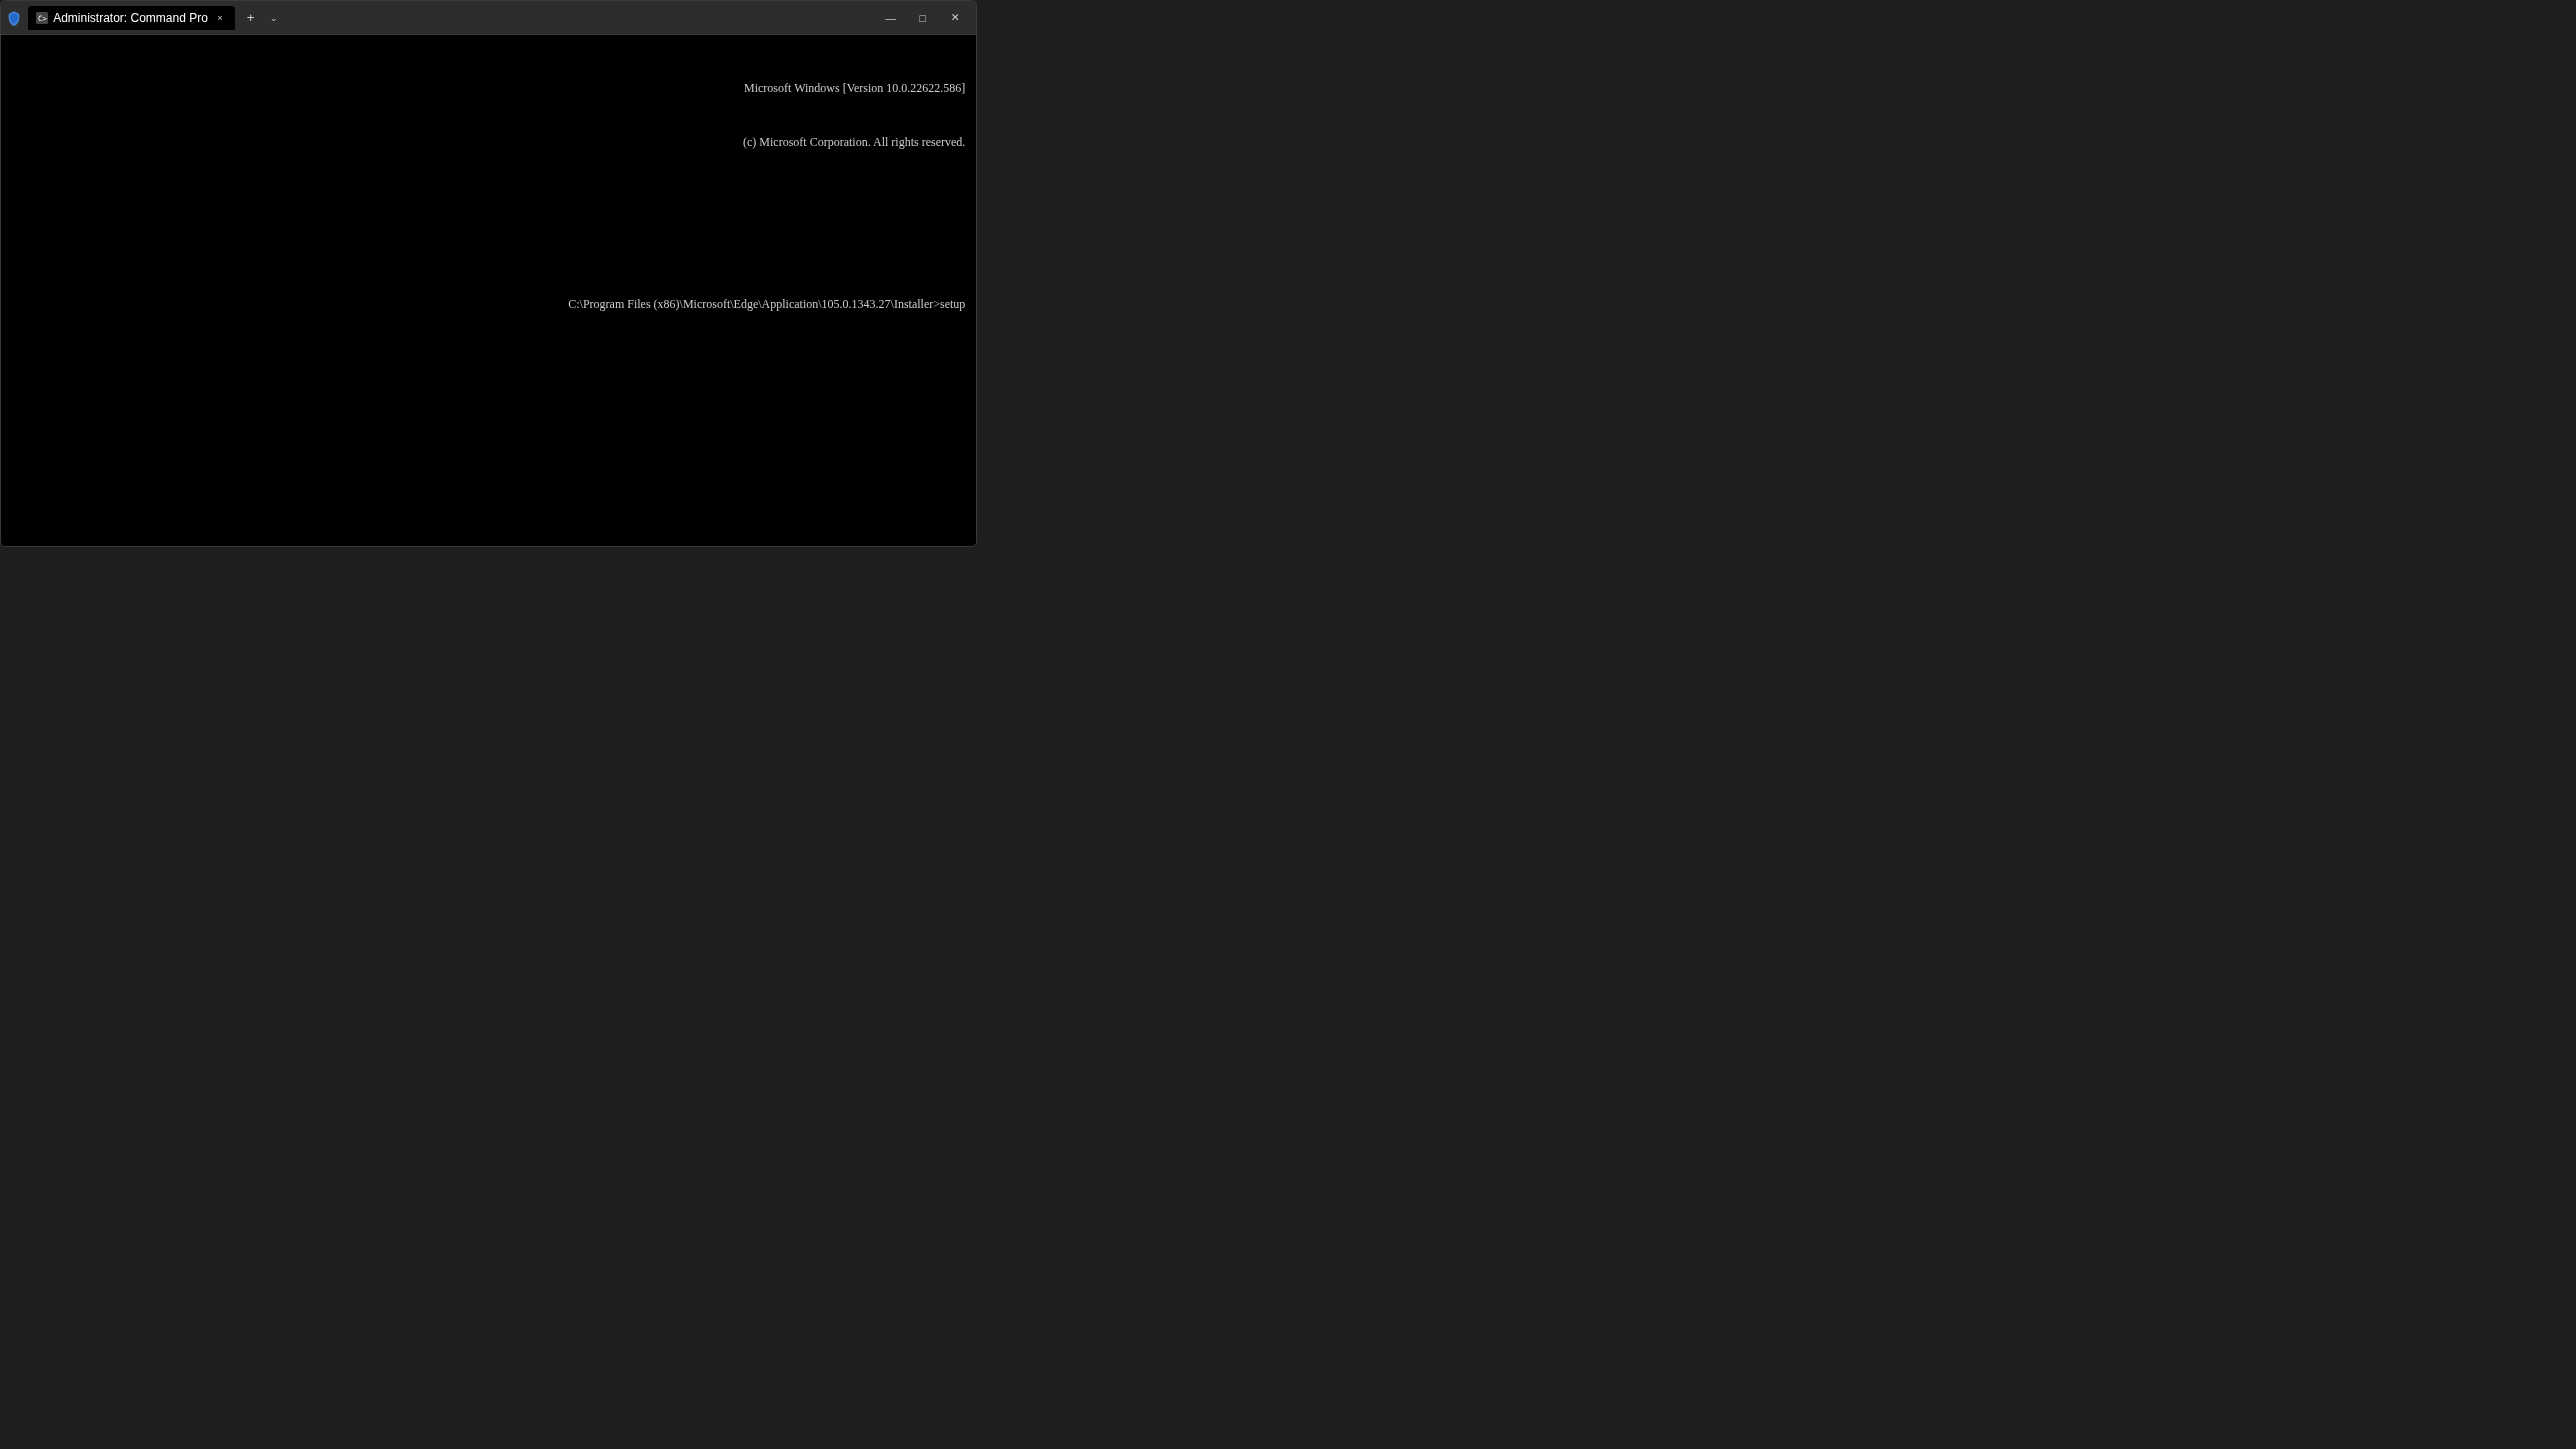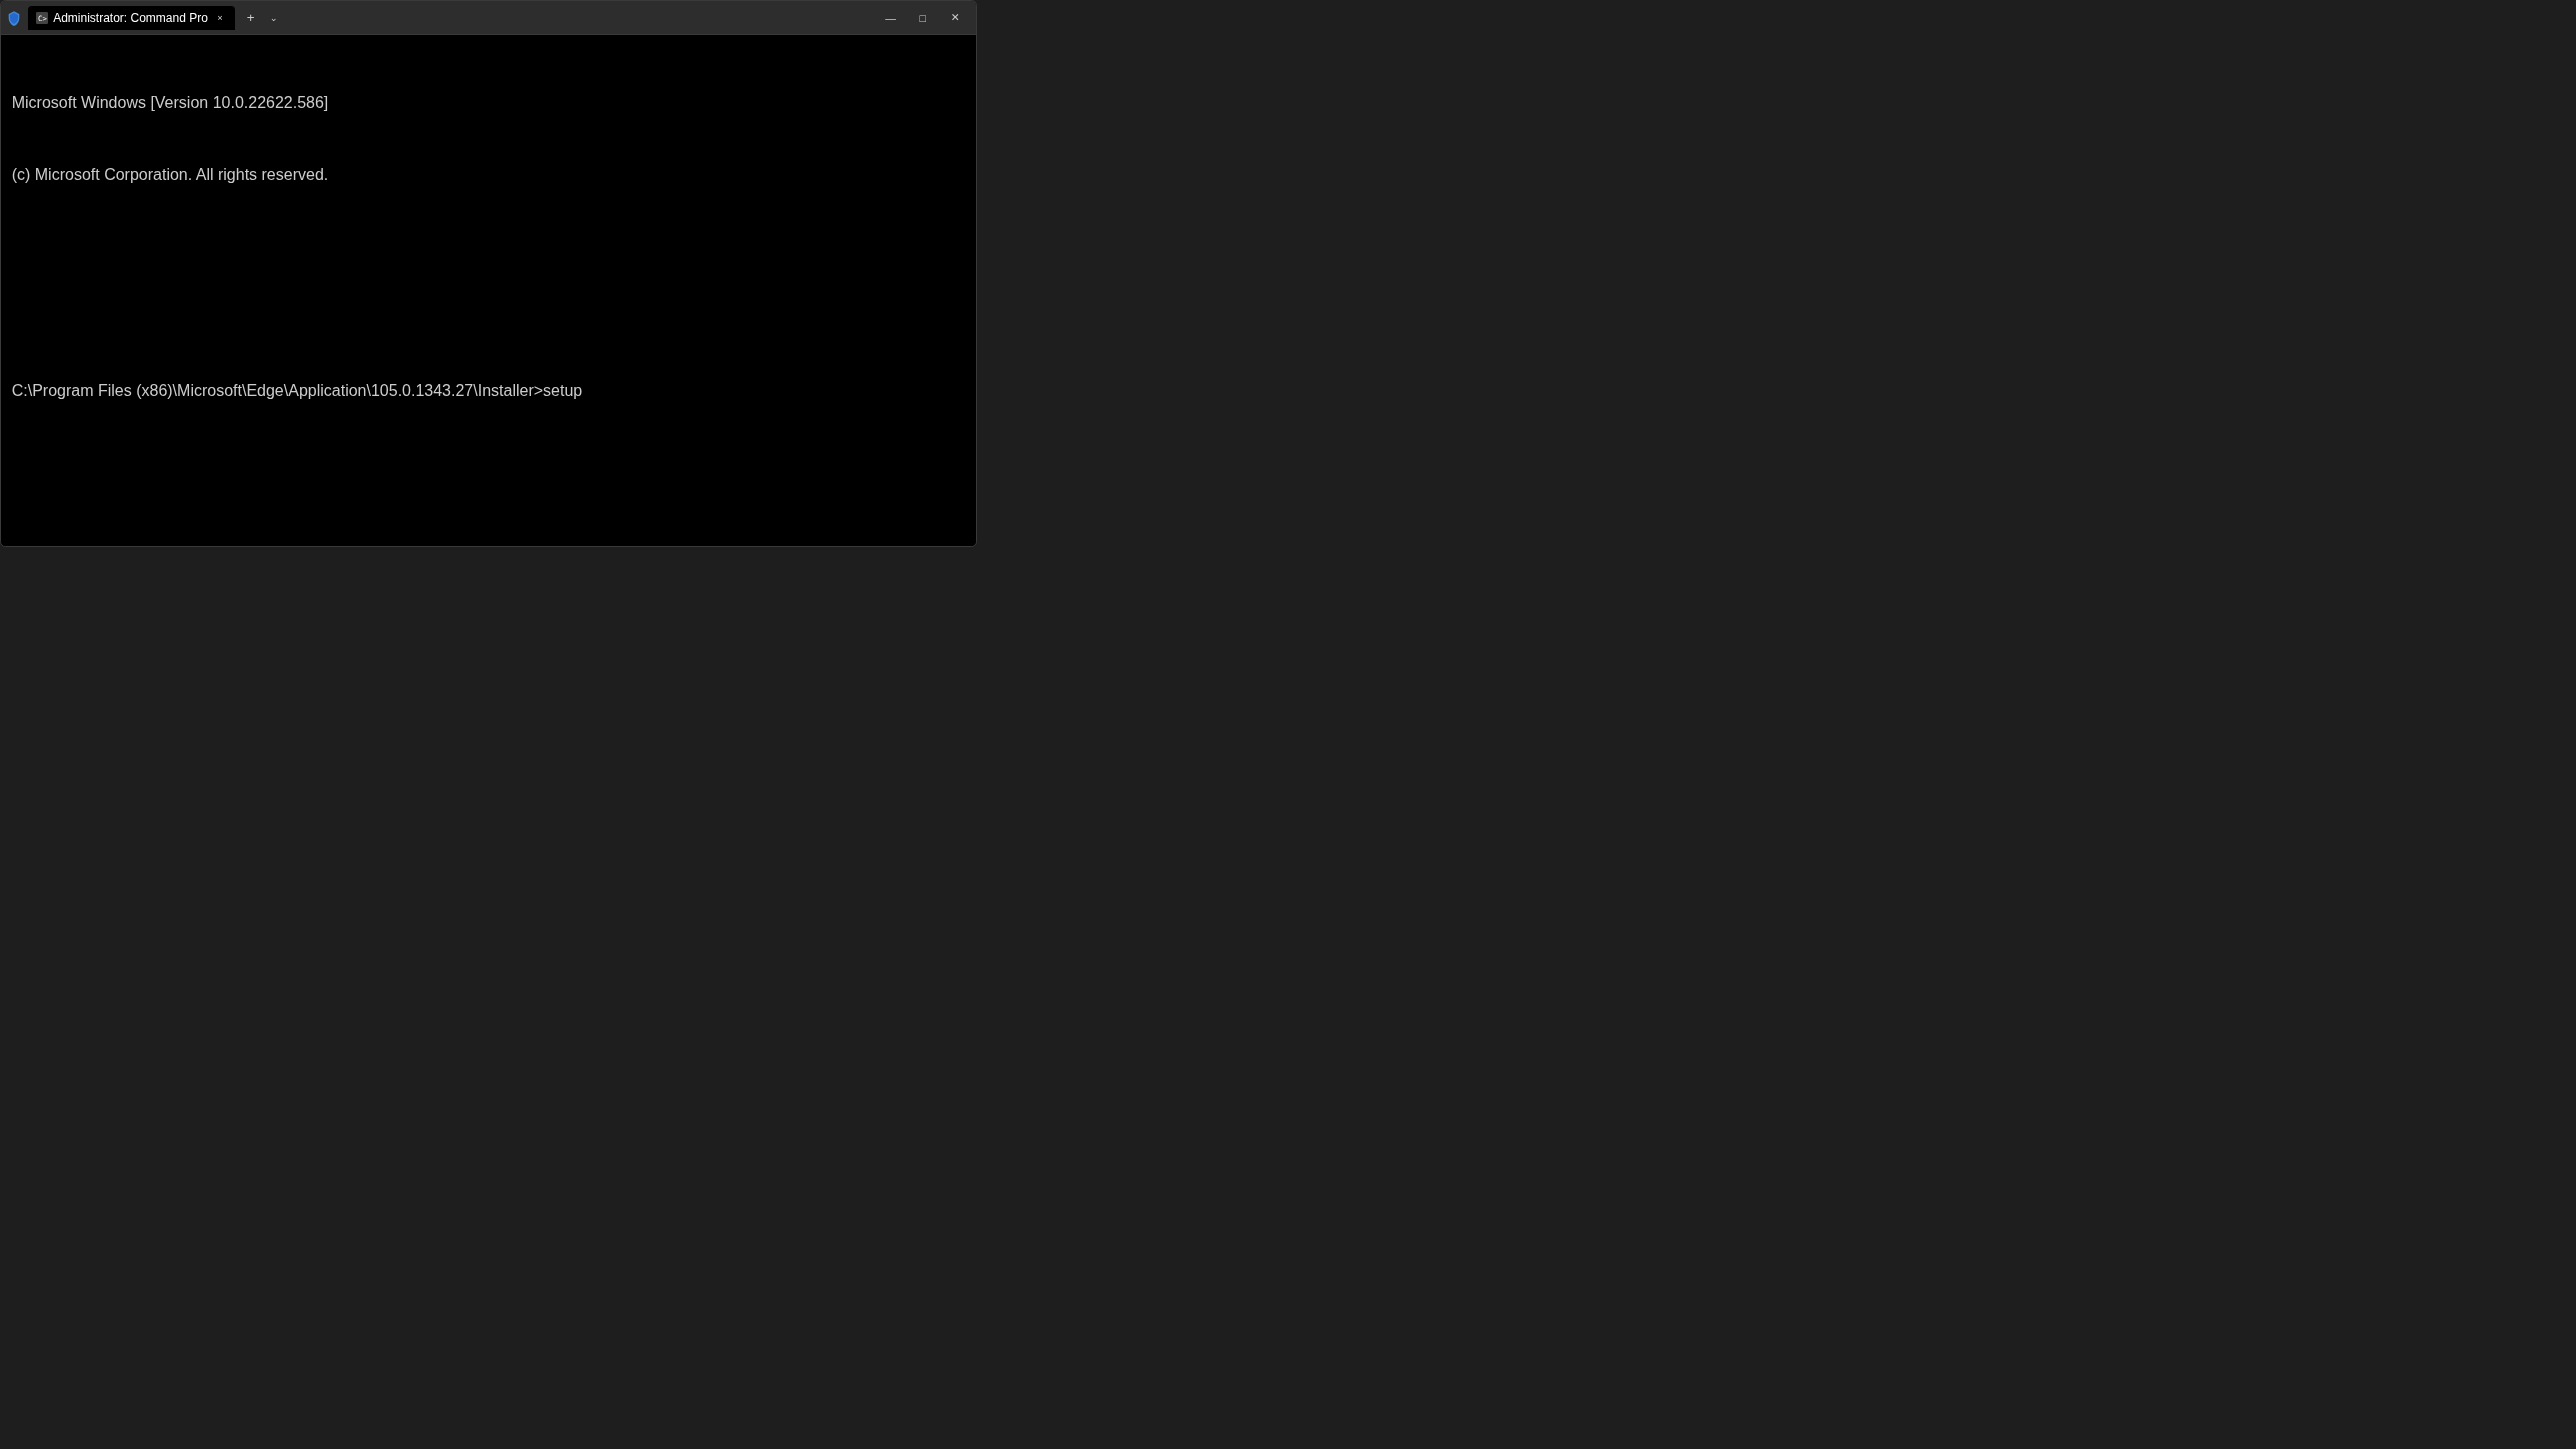--- a/index.html
+++ b/index.html
@@ -127,26 +127,27 @@
     }
 
     .terminal {
       flex: 1;
       background: #000000;
       padding: 8px 10.7px;
       overflow: hidden;
     }
 
     .terminal-content {
-      font-family: Liberation Sans, sans-serif;
-      font-size: 16px;
+      font-family: Liberation Serif, serif;
+      font-size: 12px;
       line-height: 1.5;
       color: #cccccc;
       white-space: pre-wrap;
       word-break: break-all;
+      text-align: right;
     }
 
     .line {
       display: block;
     }
 
     @keyframes blink {
       0%, 100% { opacity: 1; }
       50% { opacity: 0; }
     }

